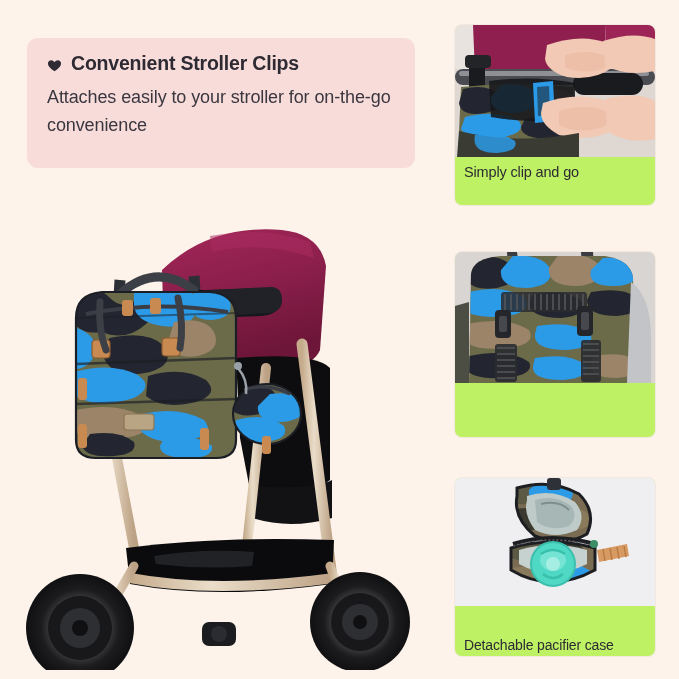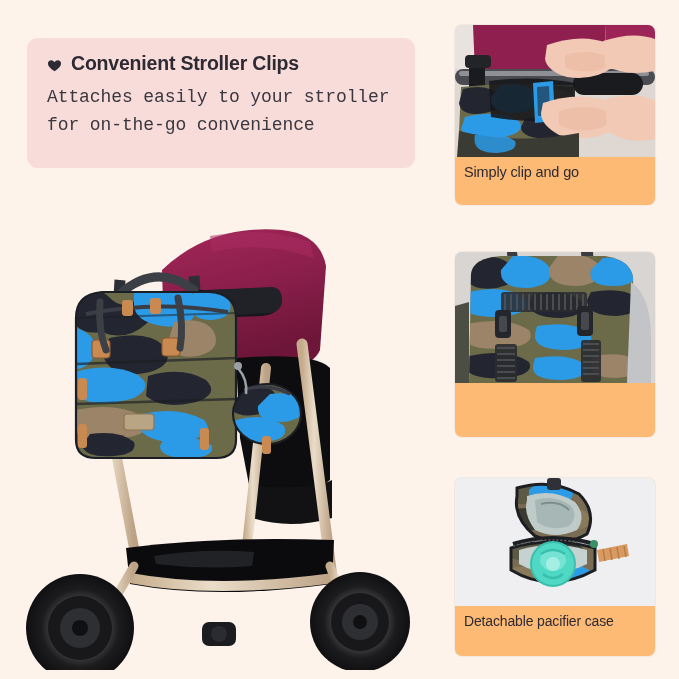--- a/index.html
+++ b/index.html
@@ -23,46 +23,46 @@
   .heart-icon{
     display:inline-block;width:15px;height:15px;flex:0 0 auto;margin-top:6px;
     color:#2D2A33;line-height:1;font-size:15px;
   }
   .feature-title{
     font-size:19.5px;font-weight:bold;color:#2D2A33;letter-spacing:-0.2px;
     line-height:1.2;margin:0;
   }
   .feature-sub{
     margin:9px 0 0 0;font-size:18px;color:#3A3740;line-height:1.53;
-    letter-spacing:-0.1px;font-weight:400;font-family:Liberation Mono, monospace;
+    letter-spacing:-0.1px;font-weight:400;
   }
 
   
   .hero{position:absolute;left:14px;top:218px;width:424px;height:452px;overflow:hidden;}
   .hero svg{display:block;width:100%;height:100%;}
 
   
   .panel{
     position:absolute;left:455px;width:200px;
-    background:#fdba74;border-radius:7px;overflow:hidden;
+    background:#bef264;border-radius:7px;overflow:hidden;
     box-shadow:0 0 0 1px rgba(0,0,0,0.045);
   }
   .panel-1{top:25px;height:180px;}
   .panel-2{top:252px;height:185px;}
   .panel-3{top:478px;height:178px;}
   .panel-img{width:200px;display:block;overflow:hidden;background:#EFEFF1;}
   .panel-1 .panel-img{height:132px;}
   .panel-2 .panel-img{height:131px;}
   .panel-3 .panel-img{height:128px;}
   .panel-img svg{display:block;width:100%;height:100%;}
   .panel-cap{
     padding:7px 9px 0 9px;font-size:14.5px;color:#2D2A33;
     line-height:1.21;letter-spacing:-0.15px;
   }
-  .panel-3 .panel-cap{font-size:14px;}
+  .panel-3 .panel-cap{font-size:14px;margin-top:24px;}
 </style>
 </head>
 <body>
 
 <div id="page">
 
   <div class="feature-card">
     <div class="feature-title-row">
       <span class="heart-icon">
         <svg viewBox="0 0 16 16" width="15" height="15" aria-hidden="true">

